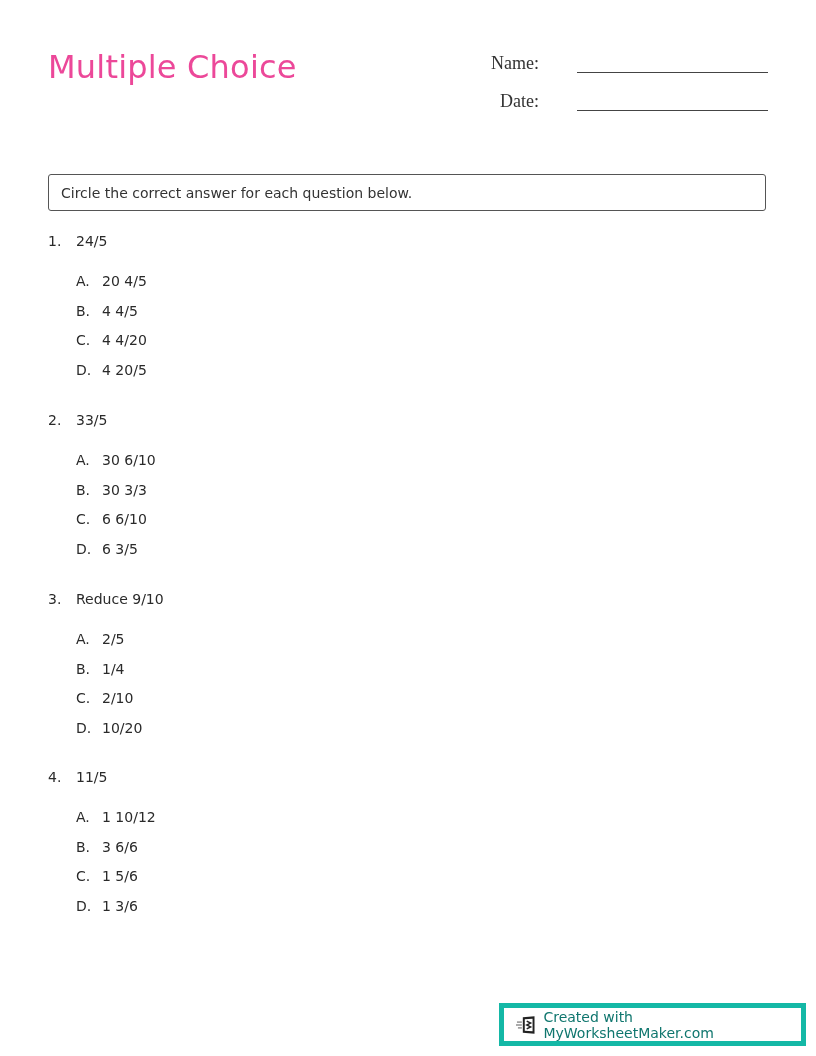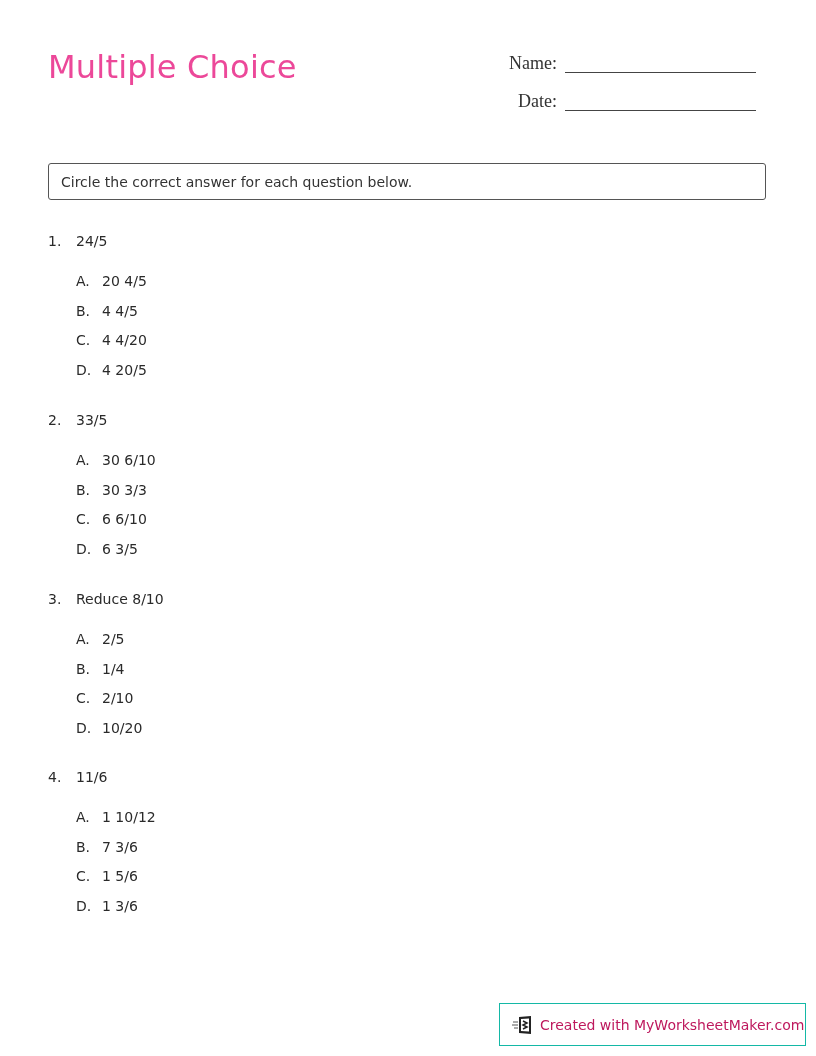--- a/index.html
+++ b/index.html
@@ -1,37 +1,37 @@
 <!DOCTYPE html>
 <html><head>
 <meta charset="utf-8">
 <style>
   html, body { margin: 0; padding: 0; background: #ffffff; }
   body { width: 816px; height: 1056px; position: relative; overflow: hidden;
          font-family: "DejaVu Sans", sans-serif; color: #2a2a2a; }
   .title { position: absolute; left: 48px; top: 48px; font-size: 32px; font-weight: normal;
            letter-spacing: 0.2px; color: #ec4899; margin: 0; }
-  .field { position: absolute; right: 60px; display: flex; align-items: flex-end; }
+  .field { position: absolute; right: 48px; display: flex; align-items: flex-end; gap: 30px; }
   .field-label { font-family: "Liberation Serif", serif; font-size: 18px; color: #333;
                  width: 70px; text-align: right; margin-right: 8px; line-height: 20px; }
   .field-line { width: 191px; border-bottom: 1.5px solid #444; height: 20px; }
   .field-name { top: 52px; }
   .field-date { top: 90px; }
-  .instructions { position: absolute; left: 48px; top: 163px; width: 718px; height: 37px;
+  .instructions { position: absolute; left: 48px; top: 174px; width: 718px; height: 37px;
                   border: 1px solid #555; border-radius: 3px; box-sizing: border-box;
                   font-size: 14px; padding-left: 12px; line-height: 36px; color: #333; }
   .question { position: absolute; left: 48px; }
   .q-row { display: flex; font-size: 14px; height: 20px; align-items: center; }
   .q-num { width: 28px; }
   .choices { margin-top: 20px; padding-left: 28px; }
   .choice { display: flex; font-size: 14px; height: 20px; align-items: center; margin-bottom: 9.5px; }
   .c-letter { width: 26px; }
   .footer { position: absolute; left: 499px; top: 1003px; width: 307px; height: 43px;
-            border: 1px solid #14b8a6; box-sizing: border-box; display: flex; align-items: center;
-            padding-left: 12px; font-size: 14px; color: #be185d; }
+            border: 5px solid #14b8a6; box-sizing: border-box; display: flex; align-items: center;
+            padding-left: 12px; font-size: 14px; color: #0f766e; }
   .footer-icon { width: 22px; height: 22px; margin-right: 6px; }
 </style>
 </head>
 <body>
 
 <h1 class="title">Multiple Choice</h1>
 
 <div class="field field-name">
   <span class="field-label">Name:</span>
   <span class="field-line"></span>
@@ -89,21 +89,21 @@
     <div class="choice">
         <span class="c-letter">D.</span>
         <span>6 3/5</span>
       </div>
   </div>
 </div>
 
 <div class="question" style="top:589px;">
   <div class="q-row">
     <span class="q-num">3.</span>
-    <span>Reduce 8/10</span>
+    <span>Reduce 9/10</span>
   </div>
   <div class="choices">
     <div class="choice">
         <span class="c-letter">A.</span>
         <span>2/5</span>
       </div>
     <div class="choice">
         <span class="c-letter">B.</span>
         <span>1/4</span>
       </div>
@@ -114,30 +114,30 @@
     <div class="choice">
         <span class="c-letter">D.</span>
         <span>10/20</span>
       </div>
   </div>
 </div>
 
 <div class="question" style="top:767px;">
   <div class="q-row">
     <span class="q-num">4.</span>
-    <span>11/6</span>
+    <span>11/5</span>
   </div>
   <div class="choices">
     <div class="choice">
         <span class="c-letter">A.</span>
         <span>1 10/12</span>
       </div>
     <div class="choice">
         <span class="c-letter">B.</span>
-        <span>7 3/6</span>
+        <span>3 6/6</span>
       </div>
     <div class="choice">
         <span class="c-letter">C.</span>
         <span>1 5/6</span>
       </div>
     <div class="choice">
         <span class="c-letter">D.</span>
         <span>1 3/6</span>
       </div>
   </div>

